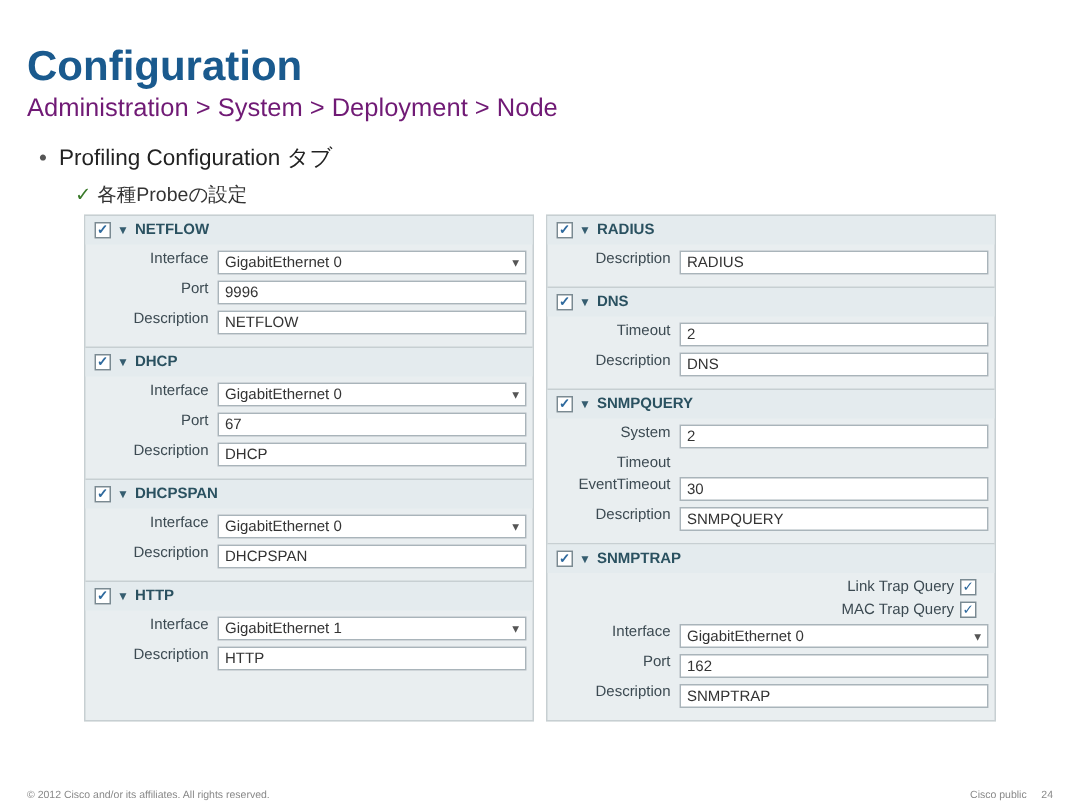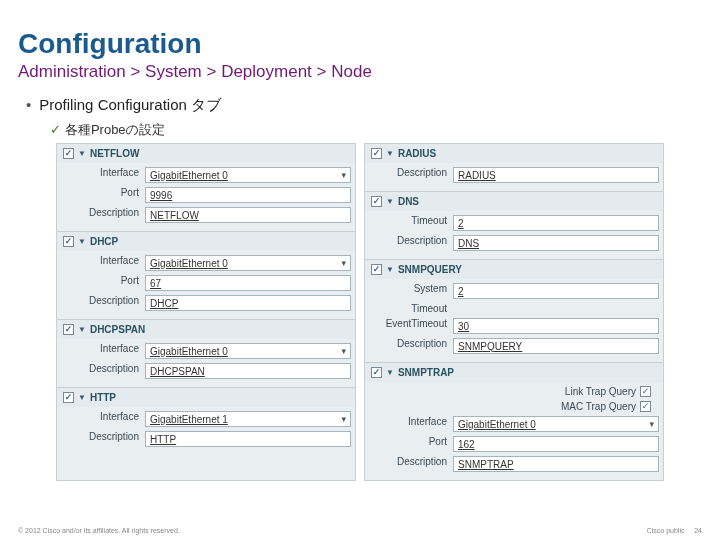--- a/index.html
+++ b/index.html
@@ -92,21 +92,20 @@
     flex: 1;
     height: 16px;
     border: 1px solid #a9b4ba;
     background: #fff;
     display: flex;
     align-items: center;
     padding: 0 4px;
     font-size: 10px;
     color: #333;
     position: relative;
-    text-decoration: underline;
   }
   .inp.combo::after {
     content: "▾";
     position: absolute;
     right: 4px;
     color: #555;
     font-size: 9px;
   }
   .boolrow {
     display: flex;

